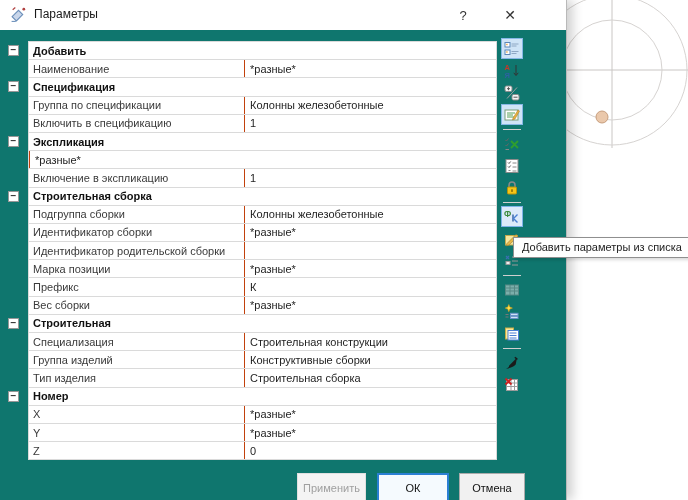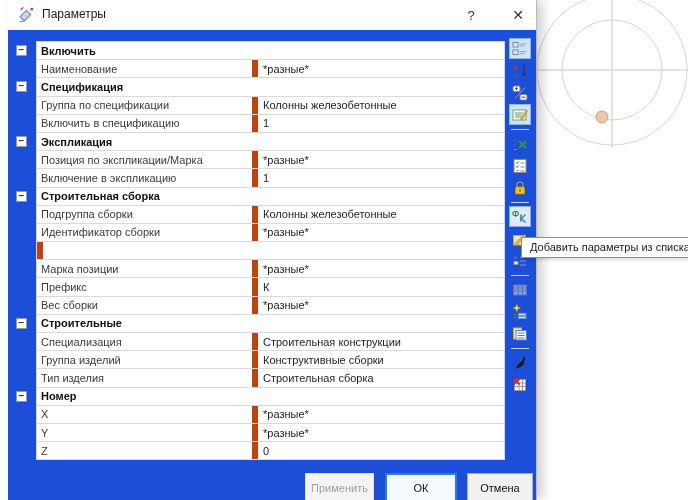--- a/index.html
+++ b/index.html
@@ -6,23 +6,24 @@
   body{
     width:688px;height:500px;overflow:hidden;position:relative;
     background:#ffffff;font-family:"Liberation Sans",sans-serif;
     -webkit-font-smoothing:antialiased;
   }
   
   .canvas{position:absolute;inset:0;background:#fff;}
   .canvas svg{display:block;}
   
   .dialog{
-    position:absolute;left:8px;top:0;width:528px;height:500px;
-    background:#1d4ed8;border-right:1px solid #b9b9b9;
+    position:absolute;left:0;top:0;width:528px;height:500px;
+    background:#0f766e;border-right:1px solid #b9b9b9;
     box-shadow:6px 0 10px rgba(0,0,0,0.18);
+    padding-left:38px;
   }
   .titlebar{position:absolute;left:0;top:0;width:100%;height:30px;background:#ffffff;}
   .title-icon{position:absolute;left:10px;top:6px;width:17px;height:17px;}
   .title-text{position:absolute;left:34px;top:7px;font-size:12px;color:#1a1a1a;}
   .cap-btn{
     position:absolute;top:0;height:30px;background:transparent;border:none;
     font-family:inherit;color:#333;display:flex;align-items:center;justify-content:center;
     padding:0;cursor:default;
   }
   .cap-btn.help{left:446px;width:34px;font-size:13px;}
@@ -34,21 +35,21 @@
   }
   .grow{
     height:18.2px;box-sizing:border-box;border-bottom:1px solid #dadada;
     display:flex;align-items:center;position:relative;font-size:11px;
     color:#3a3a3a;background:#fff;white-space:nowrap;
   }
   .grow.cat{font-weight:bold;color:#111;padding-left:4px;}
   .glabel{width:215px;padding-left:4px;box-sizing:border-box;overflow:hidden;}
   .gvalue{
     flex:1;align-self:stretch;display:flex;align-items:center;
-    border-left:6px solid #c2410c;padding-left:5px;overflow:hidden;color:#1e1e1e;
+    border-left:1px solid #c2410c;padding-left:5px;overflow:hidden;color:#1e1e1e;
   }
   .collapse{
     position:absolute;left:-21px;top:3px;width:11px;height:11px;box-sizing:border-box;
     border:1px solid #979797;background:#fff;color:#333;
     font-size:10px;line-height:8px;text-align:center;
   }
   
   .toolbar{
     position:absolute;left:499px;top:38px;width:26px;
     display:flex;flex-direction:column;align-items:center;
@@ -101,21 +102,21 @@
       <path d="M1.5 14.5 h4" stroke="#6b8fba" stroke-width="1"></path>
     </svg>
     <span class="title-text">Параметры</span>
     <button class="cap-btn help">?</button>
     <button class="cap-btn close">✕</button>
   </div>
 
   <div class="grid" id="grid">
       <div class="grow cat">
         <span class="collapse">−</span>
-        <span>Включить</span>
+        <span>Добавить</span>
       </div>
       <div class="grow">
         <span class="glabel">Наименование</span>
         <span class="gvalue">*разные*</span>
       </div>
       <div class="grow cat">
         <span class="collapse">−</span>
         <span>Спецификация</span>
       </div>
       <div class="grow">
@@ -124,57 +125,57 @@
       </div>
       <div class="grow">
         <span class="glabel">Включить в спецификацию</span>
         <span class="gvalue">1</span>
       </div>
       <div class="grow cat">
         <span class="collapse">−</span>
         <span>Экспликация</span>
       </div>
       <div class="grow">
-        <span class="glabel">Позиция по экспликации/Марка</span>
         <span class="gvalue">*разные*</span>
       </div>
       <div class="grow">
         <span class="glabel">Включение в экспликацию</span>
         <span class="gvalue">1</span>
       </div>
       <div class="grow cat">
         <span class="collapse">−</span>
         <span>Строительная сборка</span>
       </div>
       <div class="grow">
         <span class="glabel">Подгруппа сборки</span>
         <span class="gvalue">Колонны железобетонные</span>
       </div>
       <div class="grow">
         <span class="glabel">Идентификатор сборки</span>
         <span class="gvalue">*разные*</span>
       </div>
       <div class="grow">
+        <span class="glabel">Идентификатор родительской сборки</span>
         <span class="gvalue"></span>
       </div>
       <div class="grow">
         <span class="glabel">Марка позиции</span>
         <span class="gvalue">*разные*</span>
       </div>
       <div class="grow">
         <span class="glabel">Префикс</span>
         <span class="gvalue">К</span>
       </div>
       <div class="grow">
         <span class="glabel">Вес сборки</span>
         <span class="gvalue">*разные*</span>
       </div>
       <div class="grow cat">
         <span class="collapse">−</span>
-        <span>Строительные</span>
+        <span>Строительная</span>
       </div>
       <div class="grow">
         <span class="glabel">Специализация</span>
         <span class="gvalue">Строительная конструкции</span>
       </div>
       <div class="grow">
         <span class="glabel">Группа изделий</span>
         <span class="gvalue">Конструктивные сборки</span>
       </div>
       <div class="grow">

